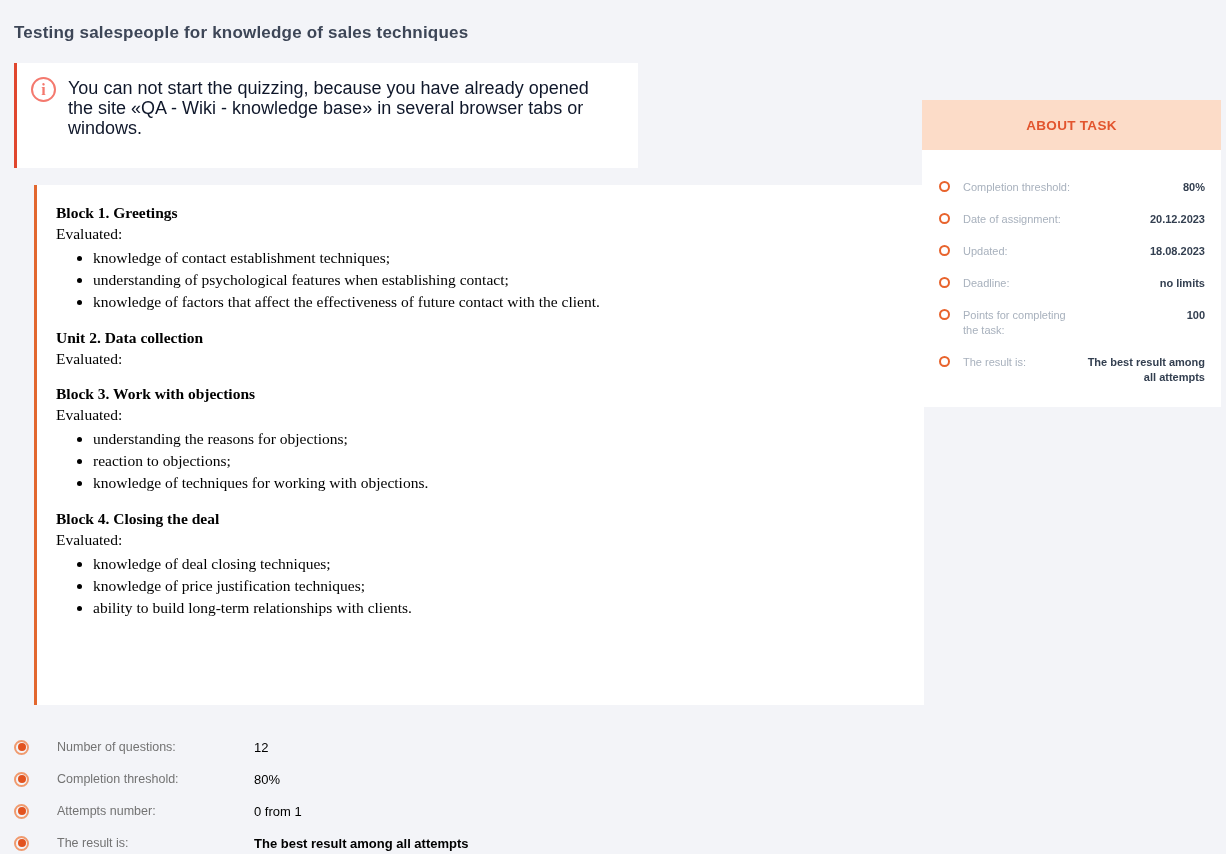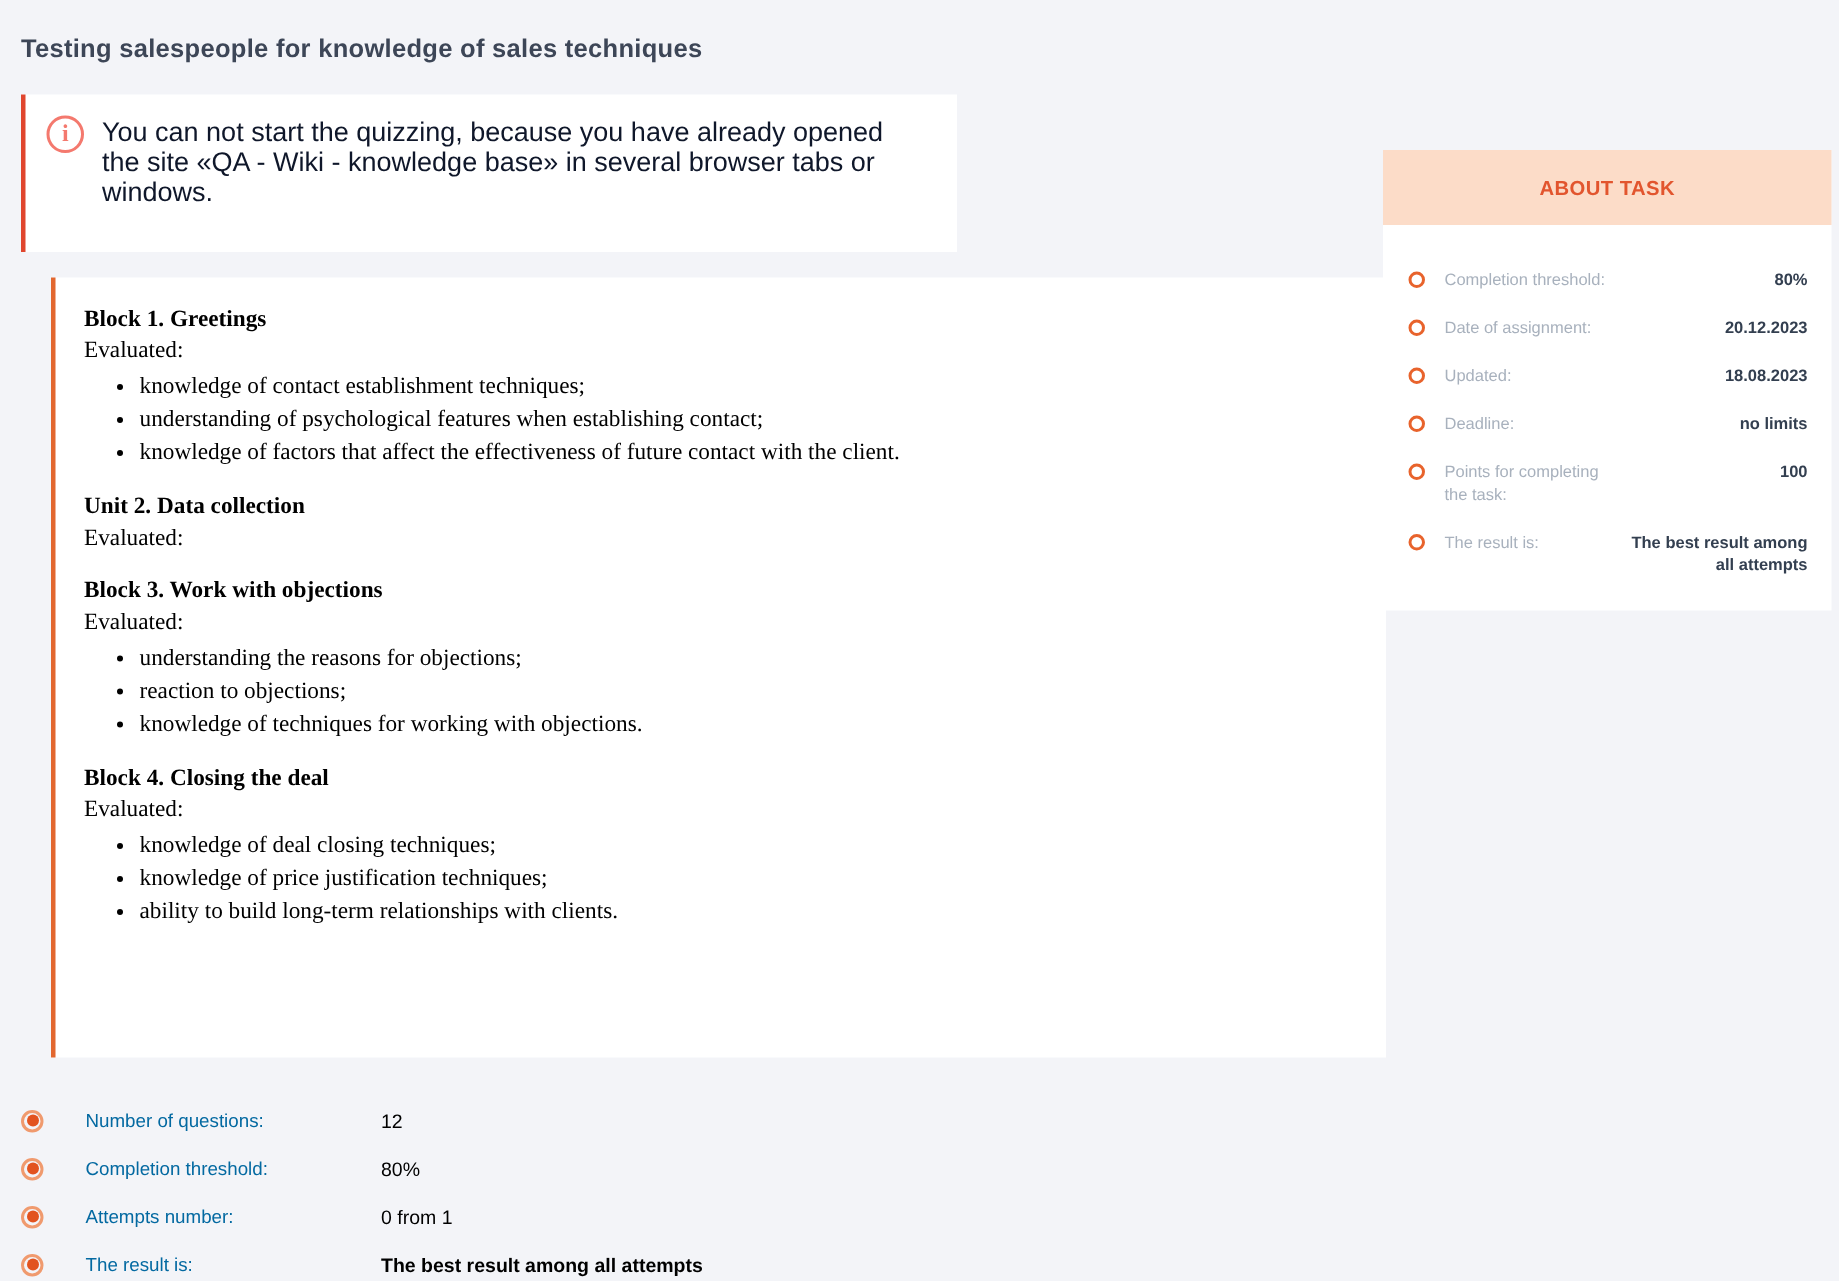--- a/index.html
+++ b/index.html
@@ -81,21 +81,21 @@
   
   .summary-section { position: absolute; left: 14px; top: 731px; width: 900px; }
   .summary-row { display: flex; align-items: center; height: 32px; }
   .radio-icon {
     width: 15px; height: 15px;
     border: 2px solid #f09a6e; border-radius: 50%;
     display: flex; align-items: center; justify-content: center;
     flex: none;
   }
   .radio-icon .dot { width: 8px; height: 8px; background: #e2531f; border-radius: 50%; }
-  .summary-label { color: #0369a1; font-size: 12.5px; margin-left: 28px; width: 197px; flex: none; }
+  .summary-label { color: #737373; font-size: 12.5px; margin-left: 28px; width: 197px; flex: none; }
   .summary-value { color: #000000; font-size: 13px; }
   .summary-row:nth-child(4) .summary-value { font-weight: bold; }
 </style>
 </head>
 <body>
 
 <h1 class="page-title">Testing salespeople for knowledge of sales techniques</h1>
 
 <div class="warning-box">
   <span class="info-icon">i</span>

